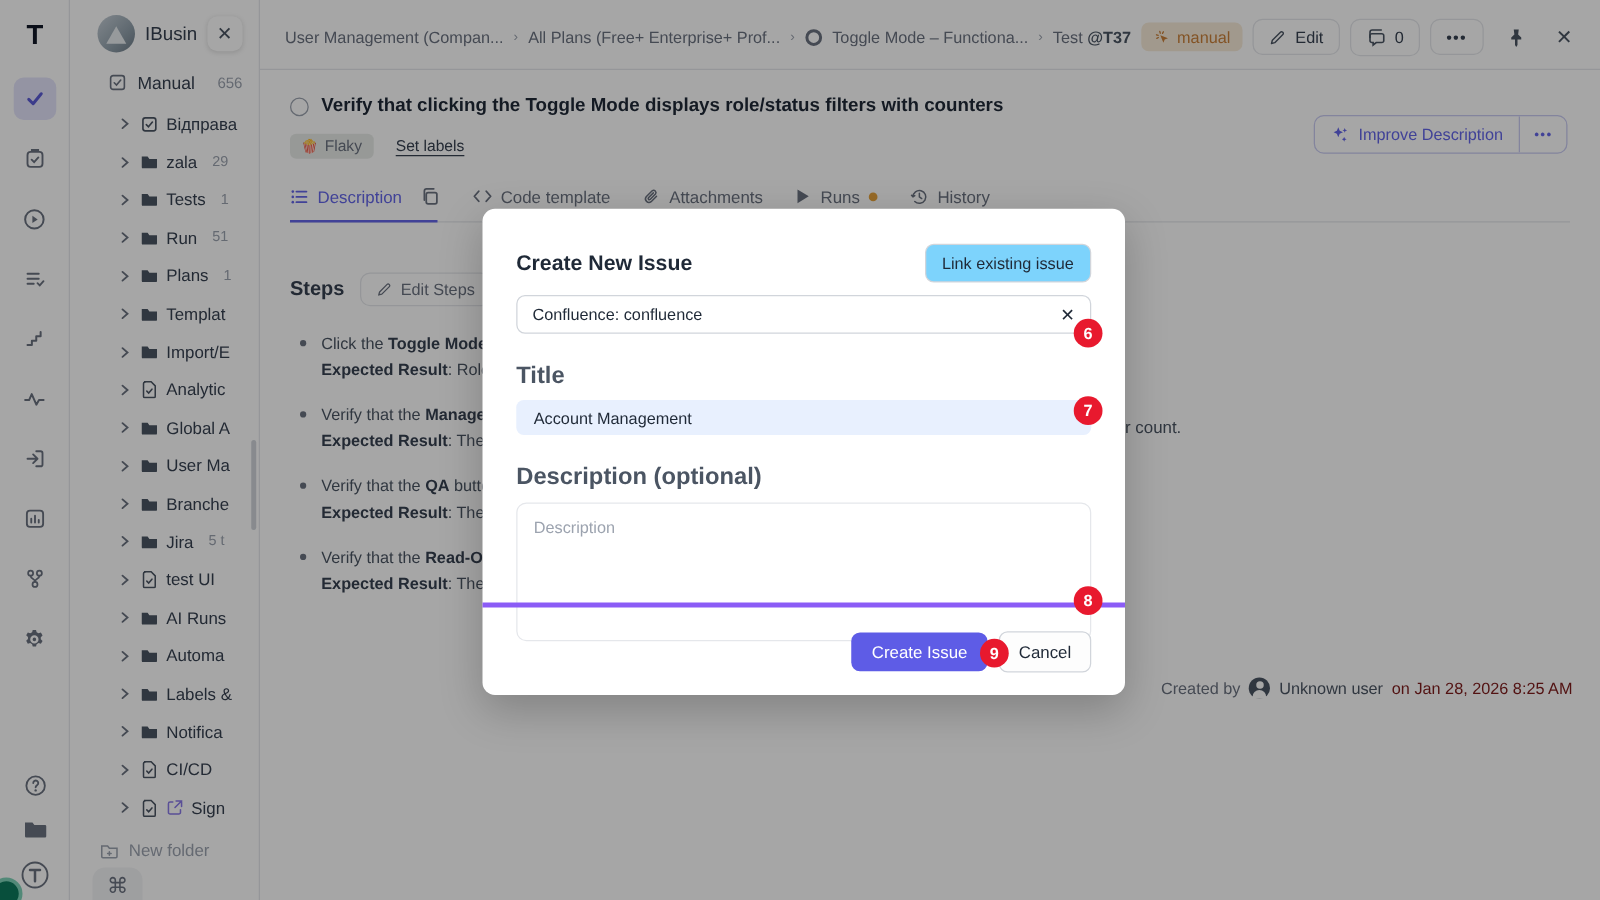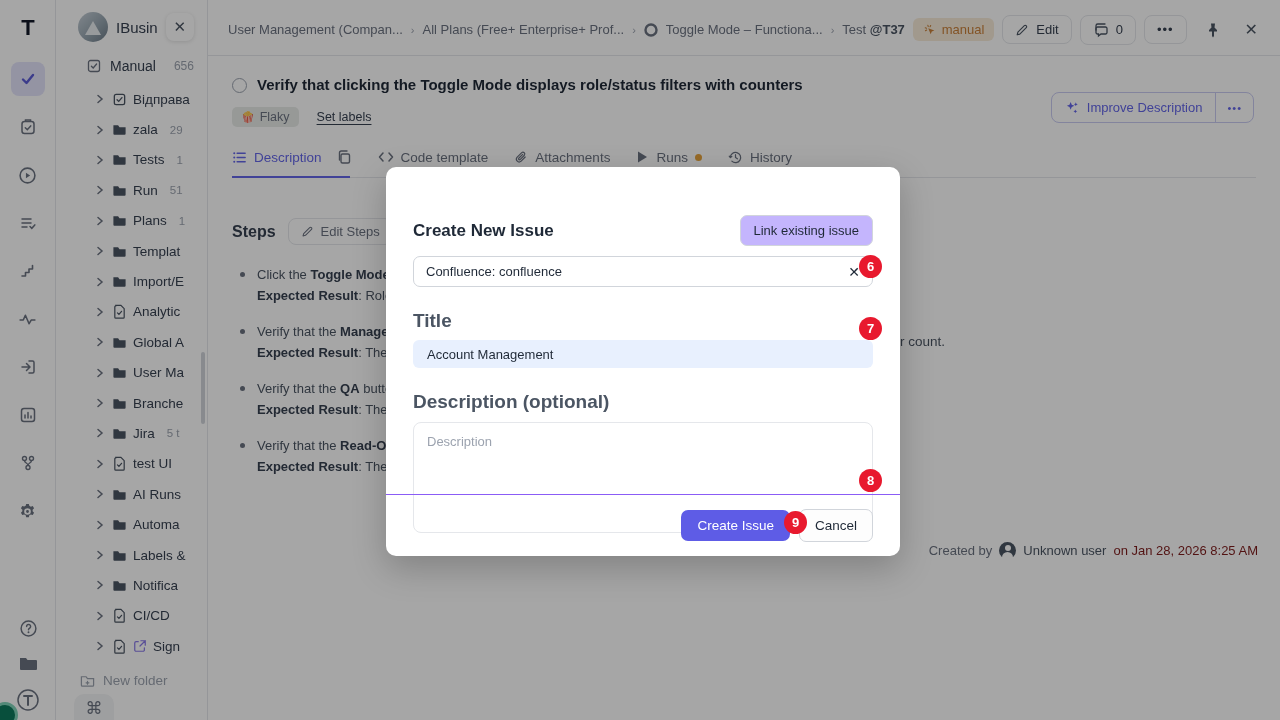--- a/index.html
+++ b/index.html
@@ -71,29 +71,29 @@
   .createdby { position:absolute; right:22px; top:486px; display:flex; align-items:center; gap:7px; font-size:13px; color:#6b7280; white-space:nowrap; }
   .createdby .user { color:#4b5563; font-weight:500; }
   .createdby .when { color:#7f1d1d; }
   .person { width:17px; height:17px; border-radius:50%; background:#4b5563; position:relative; flex:none; }
   .person::before { content:""; position:absolute; left:5.5px; top:3px; width:6px; height:6px; border-radius:50%; background:#fff; }
   .person::after { content:""; position:absolute; left:3px; top:10px; width:11px; height:7px; border-radius:6px 6px 0 0; background:#fff; }
 
   
   .overlay { position:absolute; inset:0; background:rgba(0,0,0,0.35); z-index:10; }
   .modal { position:absolute; left:386px; top:167px; width:514px; height:389px; background:#fff; border-radius:10px; box-shadow:0 12px 34px rgba(0,0,0,.22); z-index:20; padding:28px 27px 0 27px; }
-  .modal-head { display:flex; align-items:center; justify-content:space-between;margin-top:20px; }
+  .modal-head { display:flex; align-items:center; justify-content:space-between; }
   .modal-title { font-size:17px; font-weight:600; color:#1f2937; }
-  .link-existing { border:1px solid #d1d5db; border-radius:7px; padding:7px 13px; font-size:13px; color:#1f2937; background:#c4b5fd; font-weight:500; }
+  .link-existing { border:1px solid #d1d5db; border-radius:7px; padding:7px 13px; font-size:13px; color:#1f2937; background:#7dd3fc; font-weight:500; }
   .sel { margin-top:10px; height:31px; border:1px solid #d1d5db; border-radius:7px; display:flex; align-items:center; padding:0 12px; font-size:13px; color:#1f2937; justify-content:space-between; }
   .sel-x { color:#1f2937; font-size:14px; }
   .fld-label { margin-top:23px; font-size:19px; color:#4b5563; font-weight:600; }
   .inp { margin-top:8px; height:28px; border-radius:6px; background:#e8f0fe; display:flex; align-items:center; padding:0 14px; font-size:13px; color:#1f2937; }
   .ta { margin-top:9px; height:111px; border:1px solid #e5e7eb; border-radius:8px; padding:11px 13px; font-size:13px; color:#9ca3af; }
-  .modal-foot { position:absolute; left:0; right:0; bottom:0; height:62px; border-top:1px solid #8b5cf6; display:flex; align-items:center; justify-content:flex-end; gap:9px; padding:0 27px; }
+  .modal-foot { position:absolute; left:0; right:0; bottom:0; height:74px; border-top:4px solid #8b5cf6; display:flex; align-items:center; justify-content:flex-end; gap:9px; padding:0 27px; }
   .btn-primary { background:#5e5ce6; color:#fff; border:none; border-radius:7px; padding:8px 16px; font-size:13.5px; font-weight:500; }
   .btn-cancel { background:#fdfdfd; color:#1f2937; border:1px solid #d1d5db; border-radius:7px; padding:8px 15px; font-size:13.5px; }
 
   
   .ann { position:absolute; width:23px; height:23px; border-radius:50%; background:#e8192e; color:#fff; font-size:13px; font-weight:700; display:flex; align-items:center; justify-content:center; z-index:40; }
   .ann6 { left:859px; top:255px; }
   .ann7 { left:859px; top:317px; }
   .ann8 { left:859px; top:469px; }
   .ann9 { left:784px; top:511px; }
 

